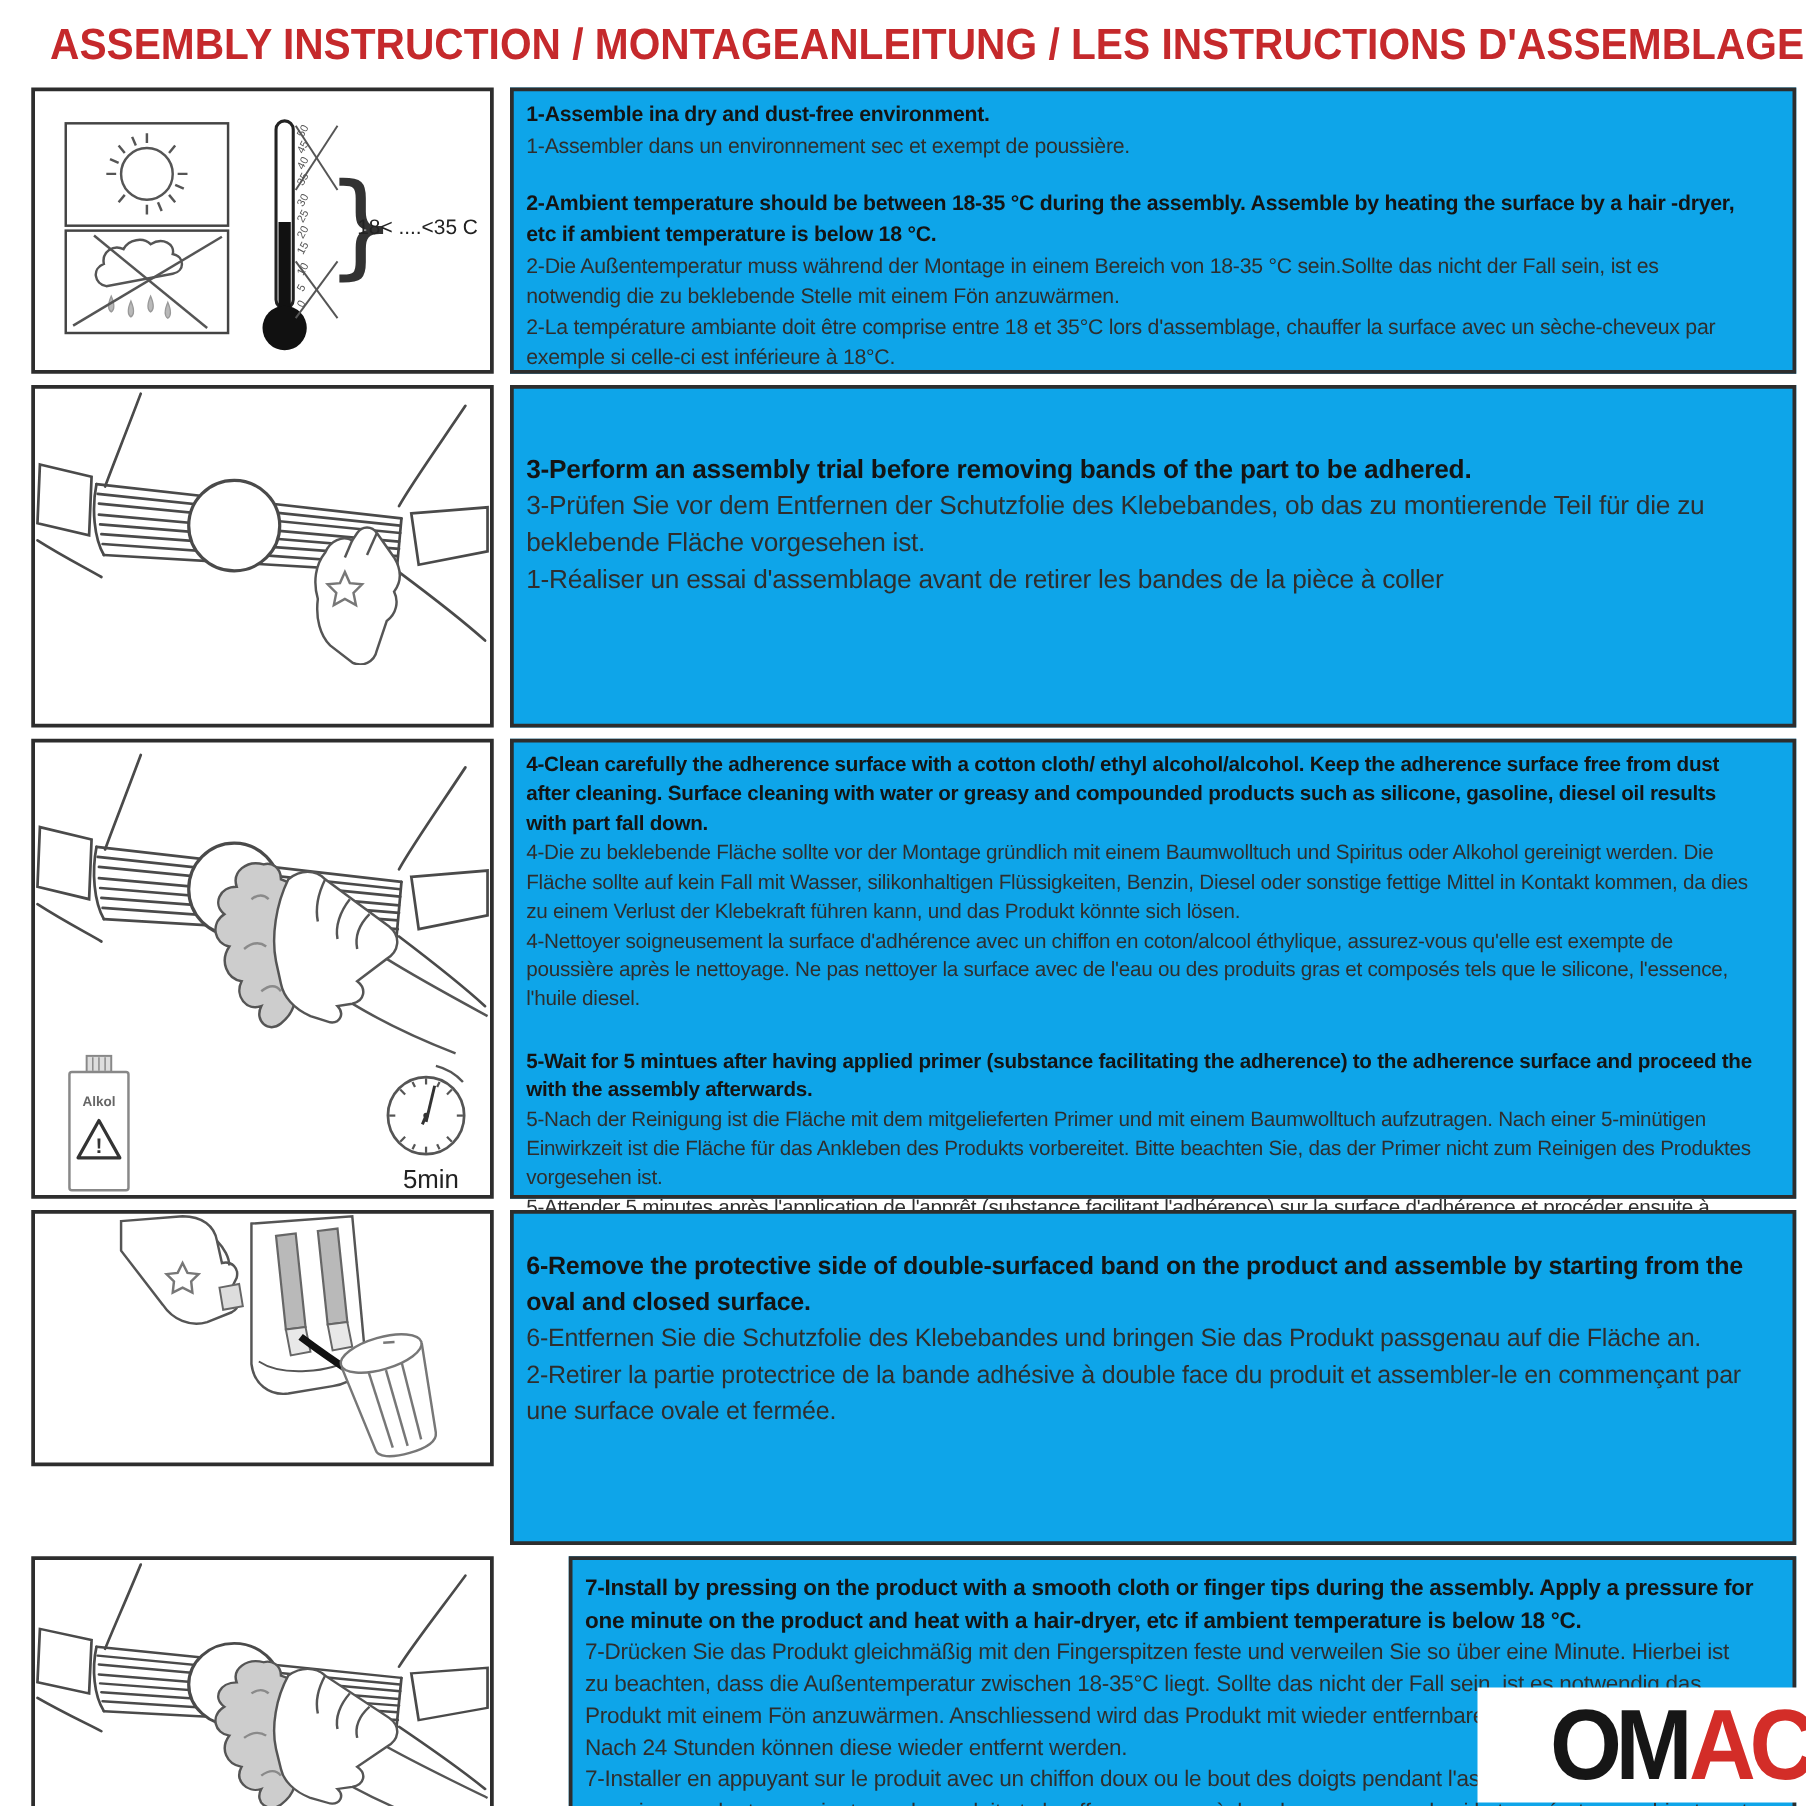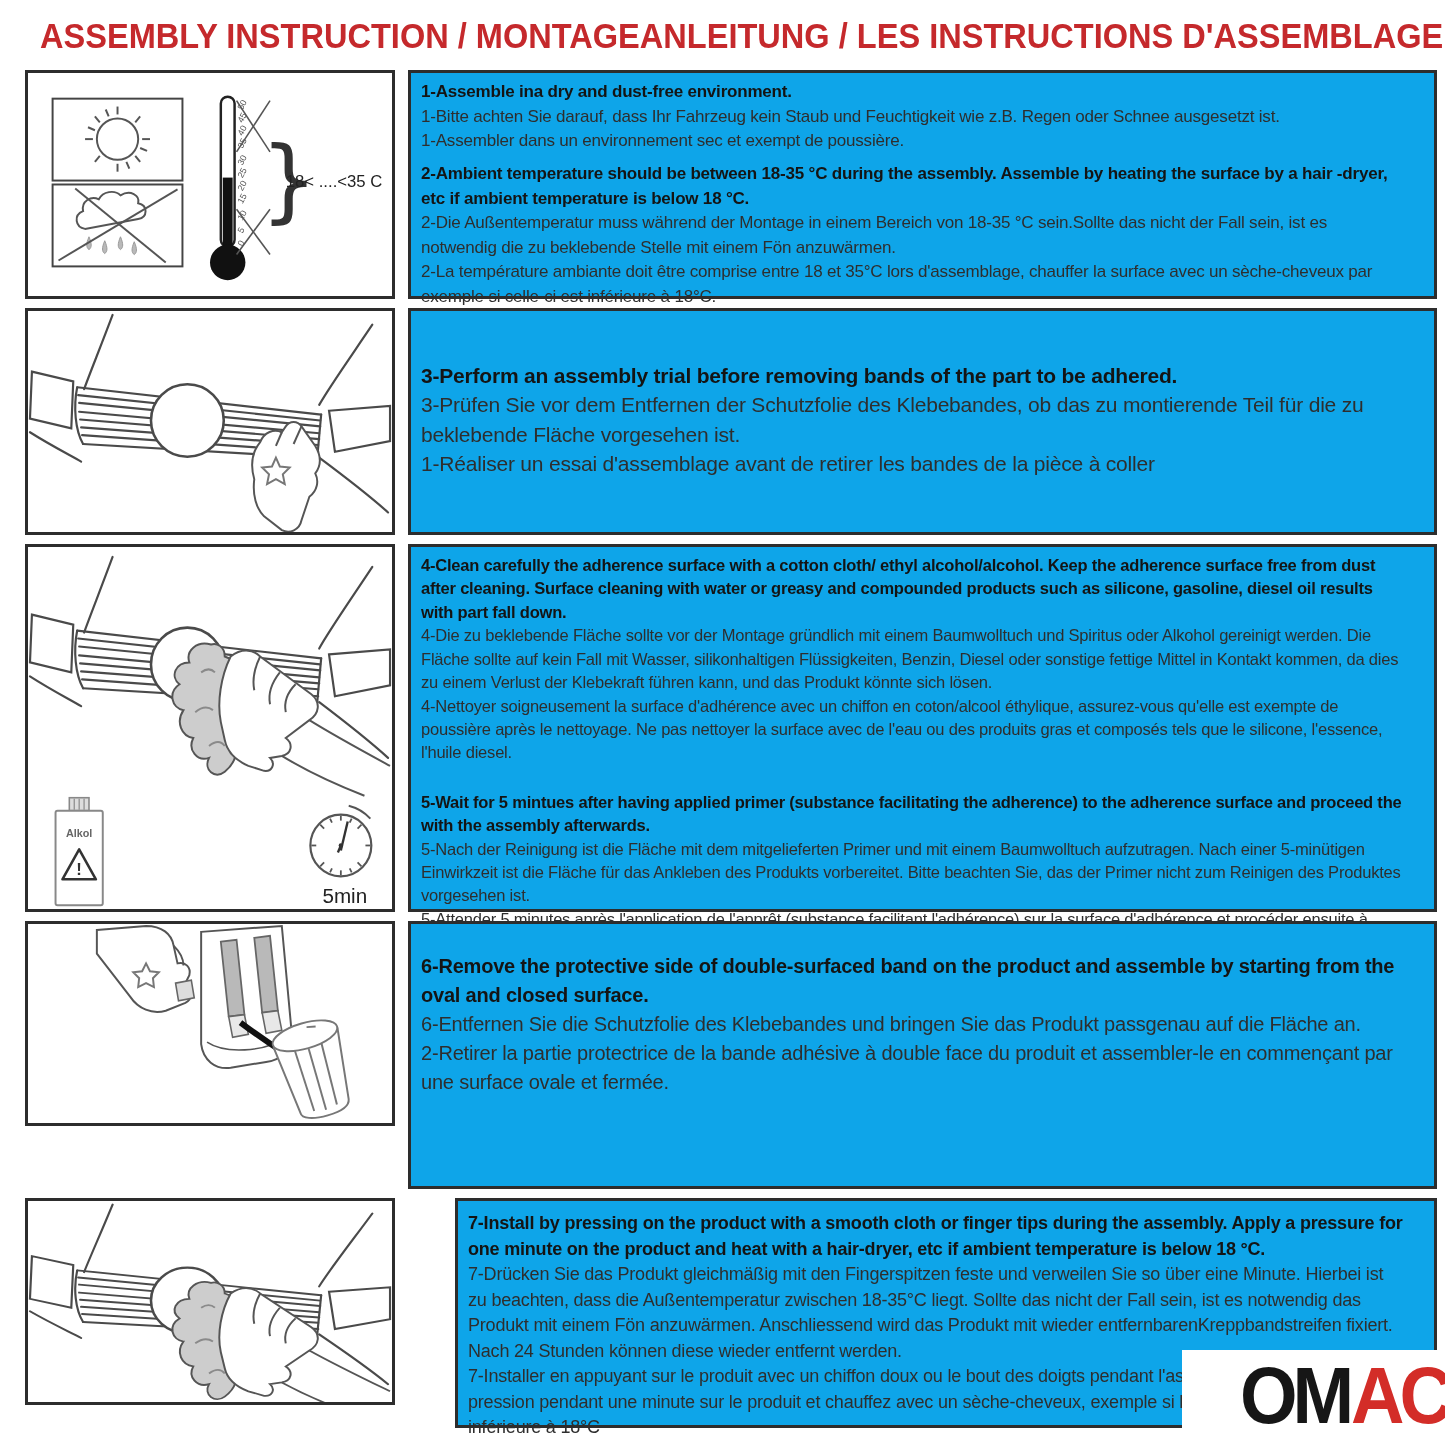--- a/index.html
+++ b/index.html
@@ -5,24 +5,24 @@
   html,body{margin:0;padding:0;background:#fff;}
   body{width:1445px;height:1445px;position:relative;font-family:"Liberation Sans",sans-serif;color:#222;overflow:hidden;}
   .title{color:#c5292c;font-weight:bold;font-size:35px;letter-spacing:0px;white-space:nowrap;
          margin:16px 0 14px 40px;transform:scaleX(0.93);transform-origin:left center;}
   .rows{display:flex;flex-direction:column;gap:9px;margin-left:25px;margin-right:8px;}
   .row{display:flex;gap:13px;align-items:flex-start;}
   .fig-box{flex:0 0 370px;width:370px;border:3px solid #2d2d2d;background:#fff;box-sizing:border-box;overflow:hidden;}
   .text-box{flex:1;border:3px solid #2d2d2d;background:#0ea5e9;box-sizing:border-box;padding:7px 30px 6px 10px;}
   .text-box p{margin:0;color:#2e2e2e;letter-spacing:-0.2px;}
   .text-box p.b{font-weight:bold;color:#141414;}
-  .text-box p.gap{margin-top:8px;}
+  .text-box p.gap{margin-top:22px;}
   .r1 .fig-box,.r1 .text-box{height:229px;}
   .r1 .text-box{font-size:17px;line-height:1.45;}
-  .r2 .fig-box,.r2 .text-box{height:227px;}
+  .r2 .fig-box,.r2 .text-box{height:274px;}
   .r2 .text-box{font-size:21px;line-height:1.4;padding-top:50px;}
   .r3 .fig-box,.r3 .text-box{height:368px;}
   .r3 .text-box{font-size:16.5px;line-height:1.42;}
   .r3 .text-box p.gap{margin-top:26px;}
   .r4 .fig-box{height:205px;}
   .r4 .text-box{height:268px;font-size:20px;line-height:1.45;padding-top:28px;}
   .r5 .fig-box{height:207px;}
   .r5 .text-box{height:230px;font-size:18px;line-height:1.42;padding-top:10px;margin-left:47px;}
   svg{display:block;}
   .logo{position:absolute;left:1182px;top:1350px;width:258px;height:92px;background:#fff;
@@ -136,21 +136,20 @@
             <line x1="212" y1="138" x2="246" y2="184"></line>
               <line x1="246" y1="138" x2="212" y2="184"></line>
           </g>
           <text x="236" y="140" font-size="92" fill="#333" font-family="DejaVu Sans, sans-serif">}</text>
           <text x="262" y="116" font-size="17" fill="#222" font-family="Liberation Sans, sans-serif">18&lt; ....&lt;35 C</text>
         </g>
       </svg>
     </div>
     <div class="text-box">
         <p class="b ">1-Assemble ina dry and dust-free environment.</p>
-        <p class="">1-Bitte achten Sie darauf, dass Ihr Fahrzeug kein Staub und Feuchtigkeit wie z.B. Regen oder Schnee ausgesetzt ist.</p>
         <p class="">1-Assembler dans un environnement sec et exempt de poussière.</p>
         <p class="b gap">2-Ambient temperature should be between 18-35 °C  during the assembly. Assemble by heating the surface by a hair -dryer, etc if ambient temperature is below 18 °C.</p>
         <p class="">2-Die Außentemperatur muss während der Montage in einem Bereich von 18-35 °C  sein.Sollte das nicht der Fall sein, ist es notwendig die zu beklebende Stelle mit einem Fön anzuwärmen.</p>
         <p class="">2-La température ambiante doit être comprise entre 18 et 35°C lors d'assemblage, chauffer la surface avec un sèche-cheveux par exemple si celle-ci est inférieure à 18°C.</p>
       </div>
   </div>
 
   <div class="row r2">
     <div class="fig-box">
       <svg viewBox="0 0 370 226" width="364" height="221" preserveAspectRatio="none">

